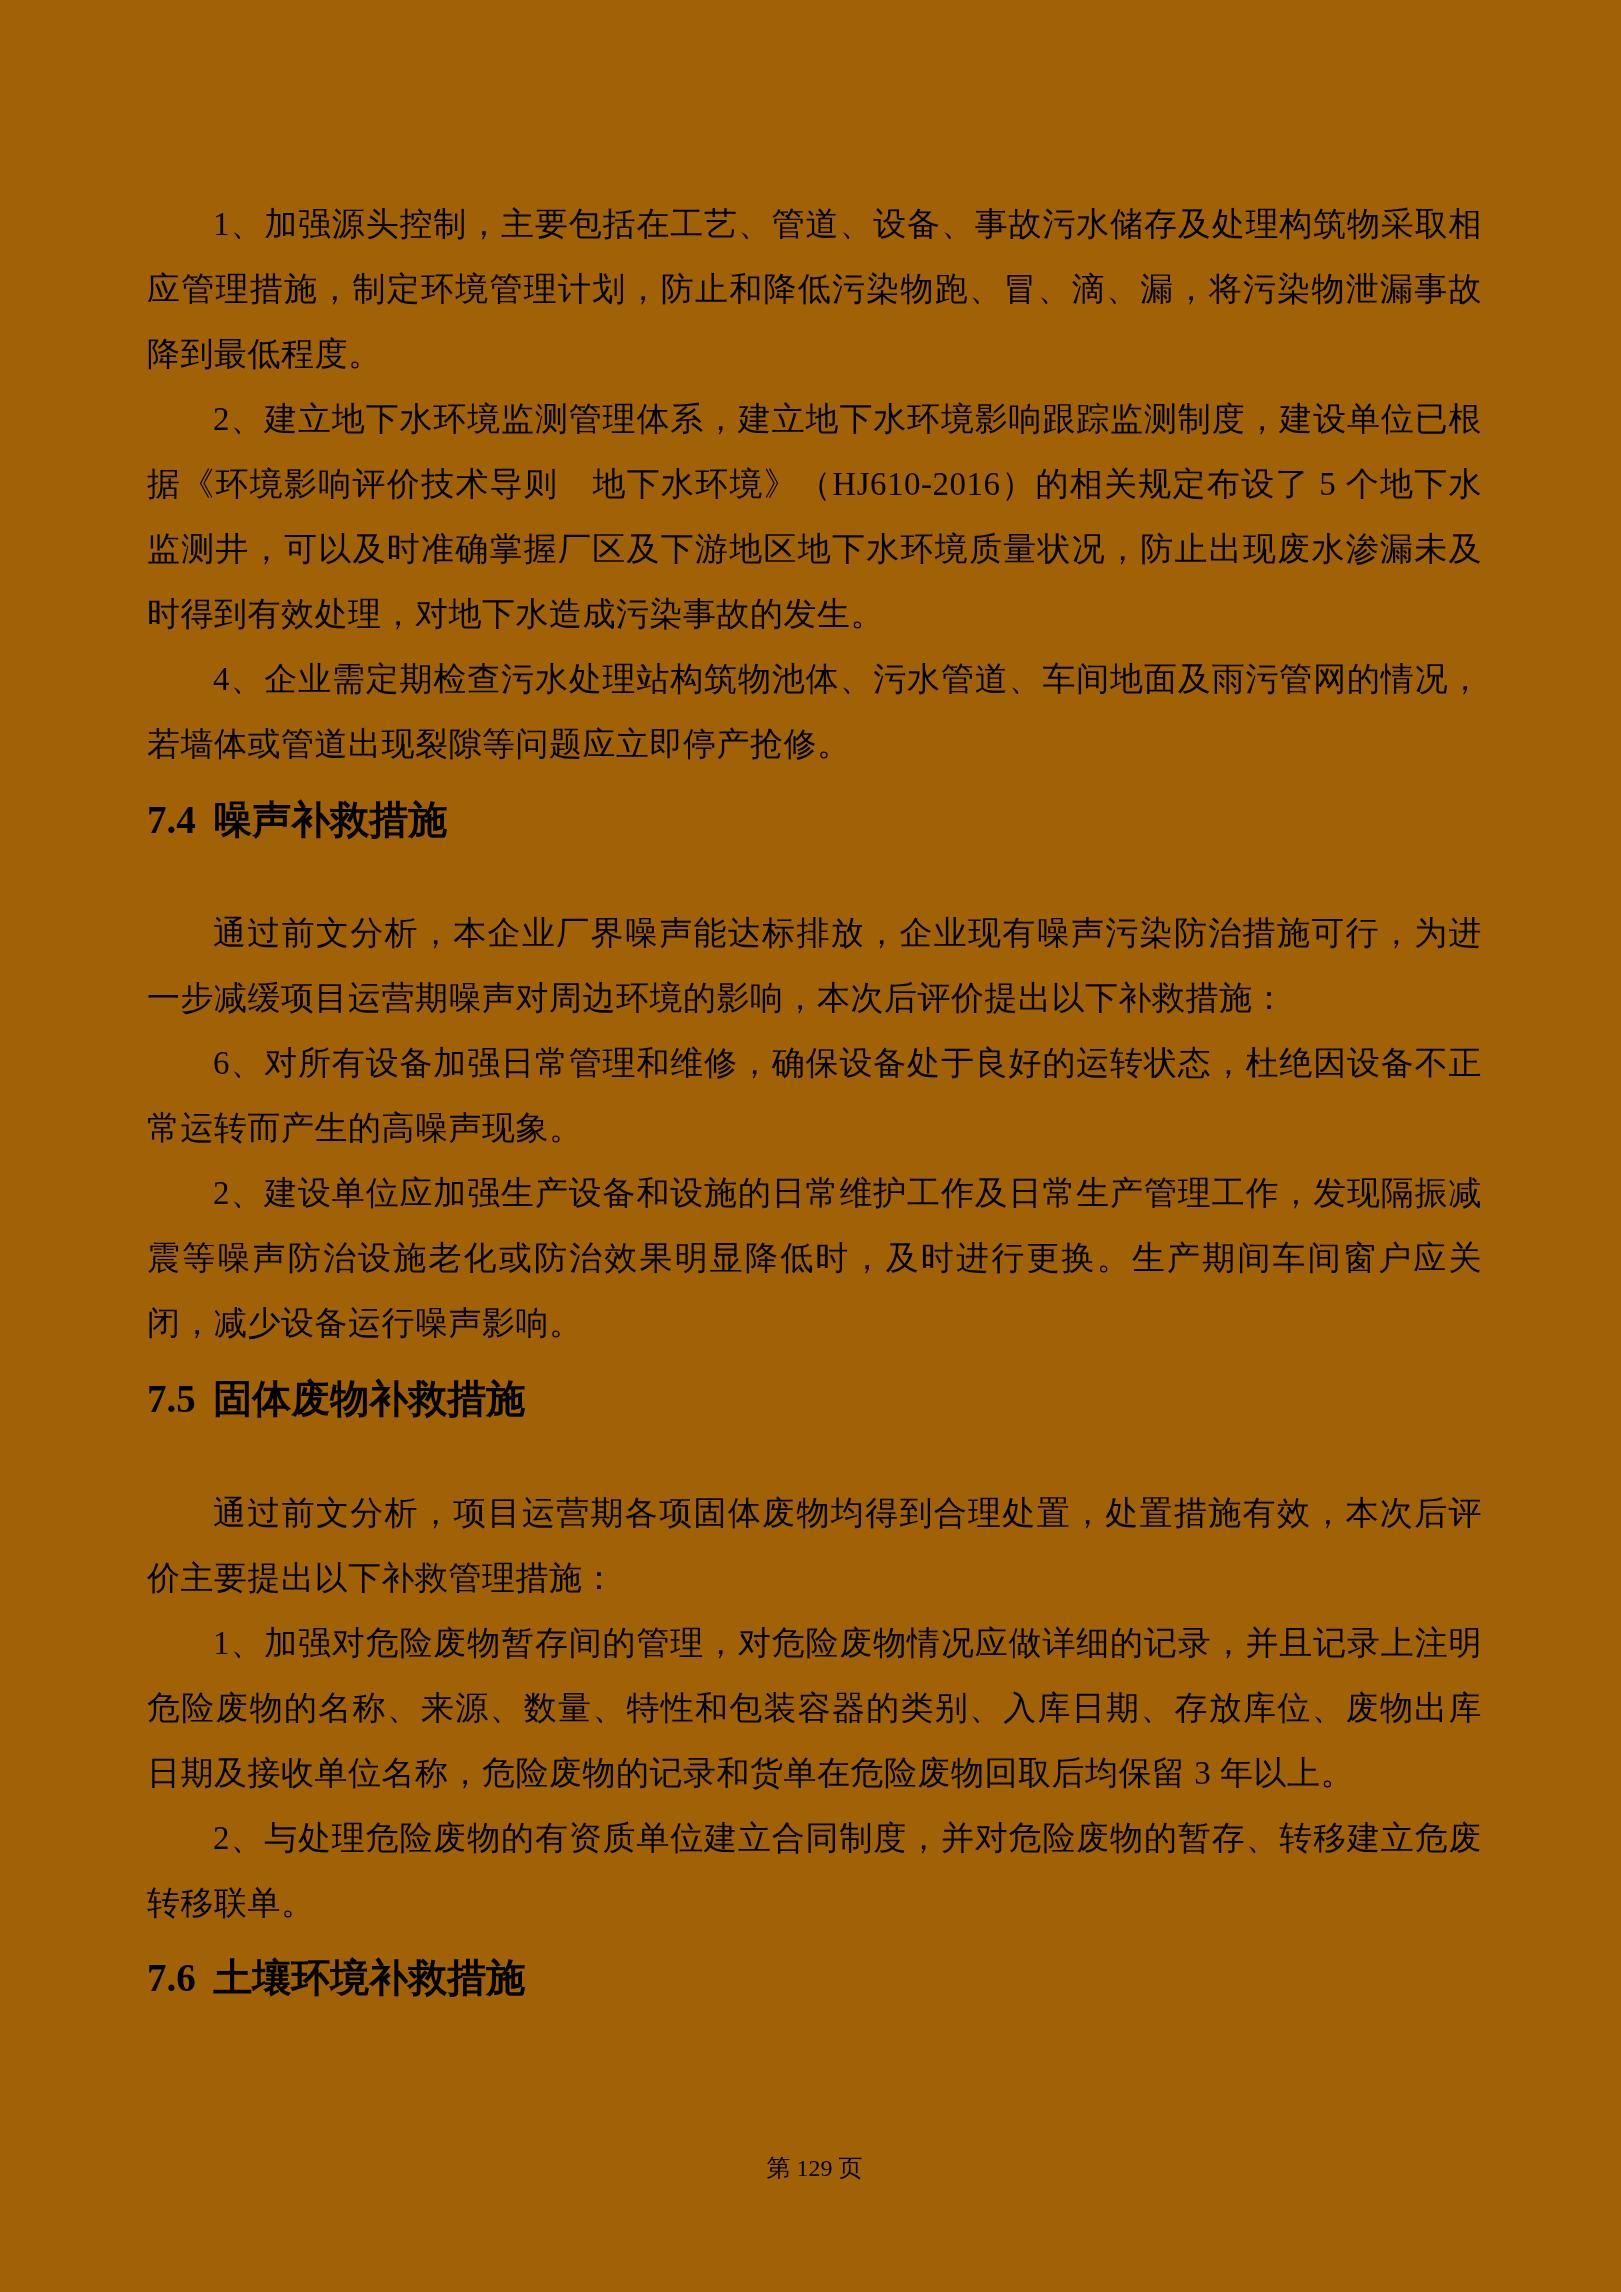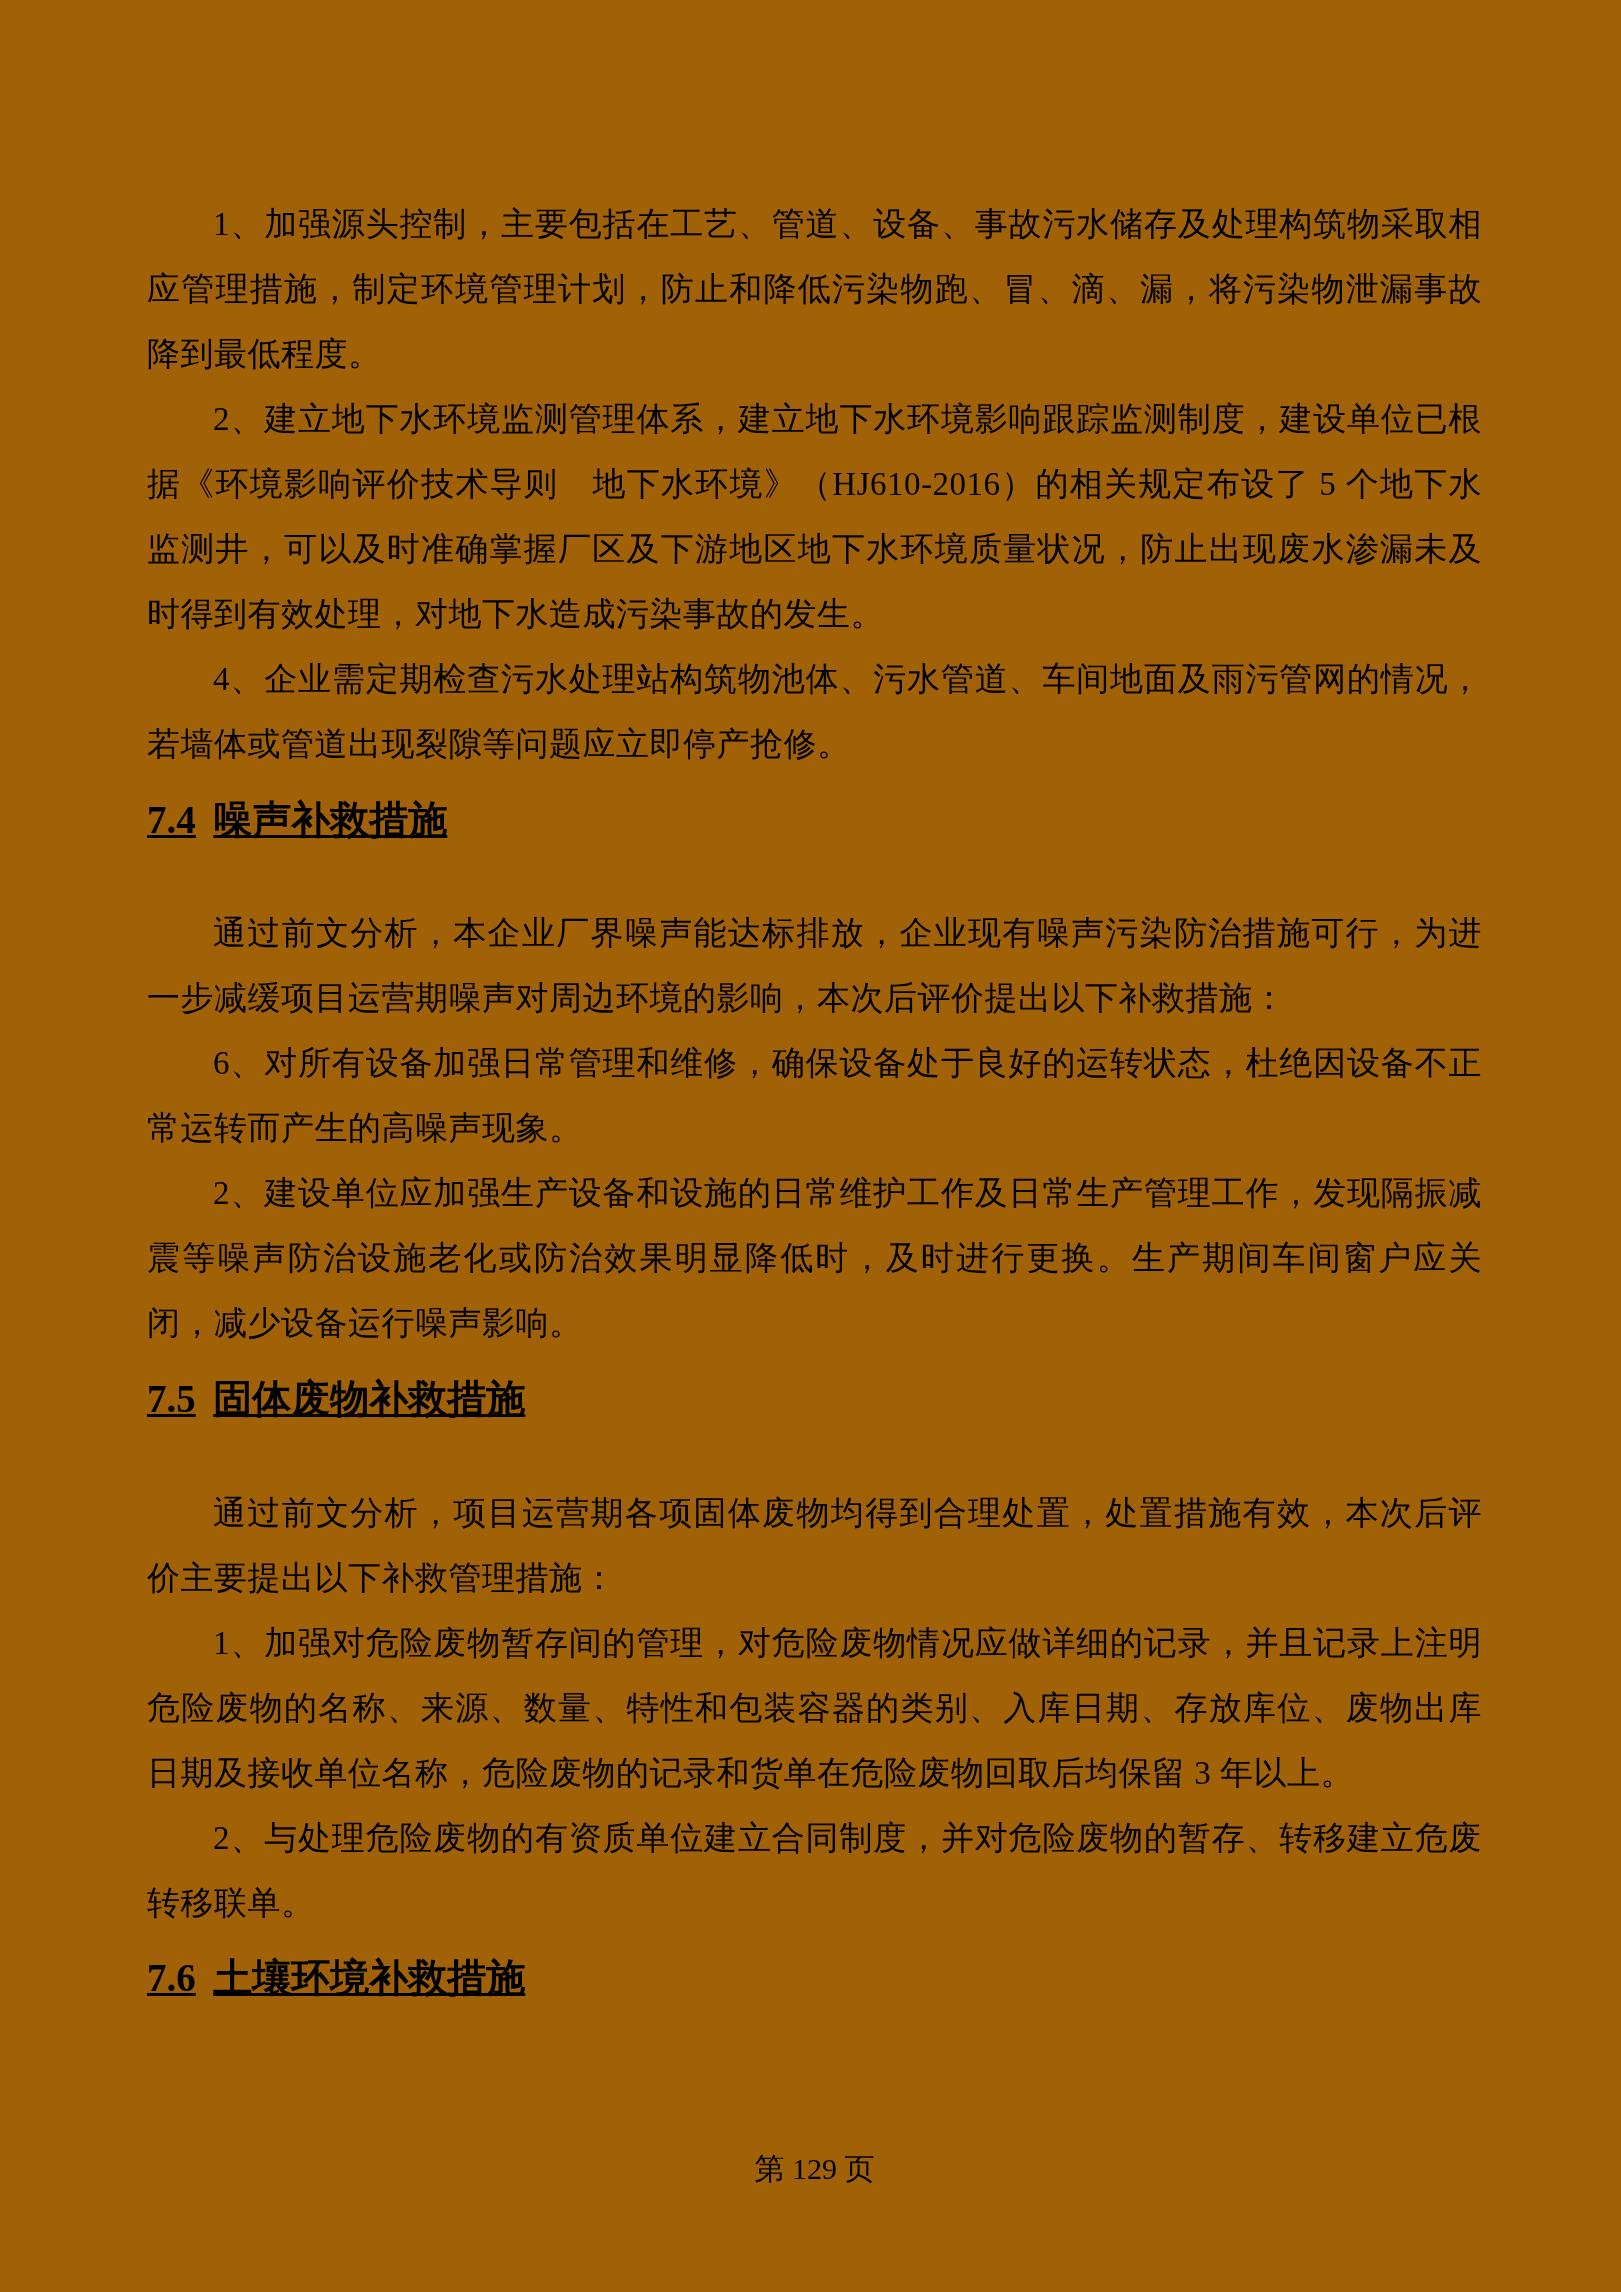--- a/index.html
+++ b/index.html
@@ -26,36 +26,35 @@
     text-justify: inter-ideograph;
     text-indent: 2em;
     letter-spacing: 0.5px;
   }
   .section-heading {
     margin: 19.6px 0 58px 0;
     font-size: 39px;
     line-height: 1.2;
     font-weight: bold;
     text-align: left;
-    text-decoration: underline;
   }
   .section-heading .sec-num {
     margin-right: 0.45em;
     font-family: "Liberation Serif", "DejaVu Serif", serif;
   }
   .section-heading.last {
     margin-bottom: 9px;
   }
   .page-footer {
     position: absolute;
     left: 147px;
     width: 1335px;
     top: 2154px;
     text-align: center;
-    font-size: 30px;
+    font-size: 24px;
     line-height: 29px;
   }
 </style>
 </head>
 <body>
 
 <div class="page">
 
   <p class="body-para">1、加强源头控制，主要包括在工艺、管道、设备、事故污水储存及处理构筑物采取相应管理措施，制定环境管理计划，防止和降低污染物跑、冒、滴、漏，将污染物泄漏事故降到最低程度。</p>
   <p class="body-para">2、建立地下水环境监测管理体系，建立地下水环境影响跟踪监测制度，建设单位已根据《环境影响评价技术导则　地下水环境》（HJ610-2016）的相关规定布设了 5 个地下水监测井，可以及时准确掌握厂区及下游地区地下水环境质量状况，防止出现废水渗漏未及时得到有效处理，对地下水造成污染事故的发生。</p>

